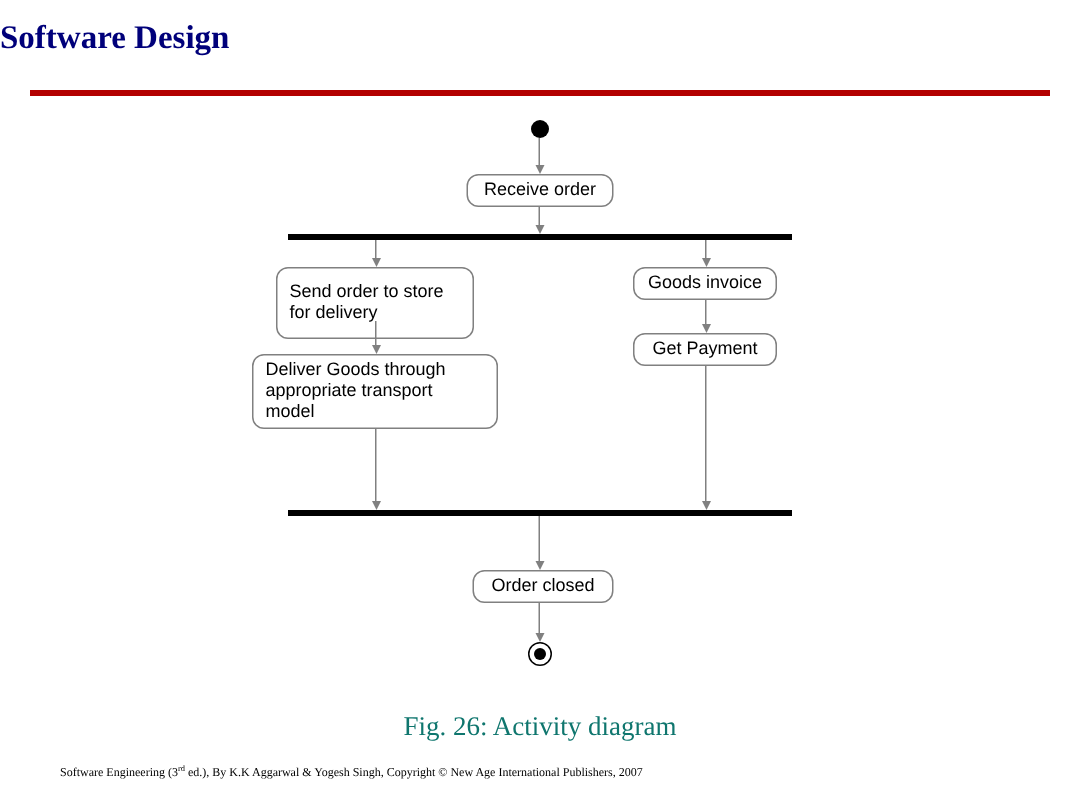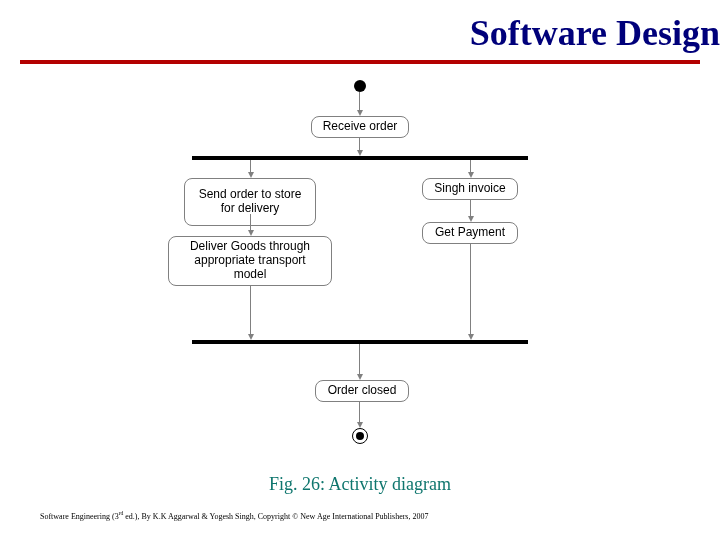--- a/index.html
+++ b/index.html
@@ -1,29 +1,29 @@
 <!DOCTYPE html>
 <html><head>
 <meta charset="utf-8">
 <style>
   html,body{margin:0;padding:0;width:720px;height:540px;background:#fff;font-family:"Times New Roman",serif;}
   .slide{position:relative;width:720px;height:540px;}
-  .title{position:absolute;top:12px;left:0;width:720px;text-align:right;
+  .title{position:absolute;top:12px;left:0;width:720px;text-align:left;
          font-family:"Comic Sans MS","Chalkboard SE",cursive;font-weight:700;
-         font-size:36px;color:#00007a;}
+         font-size:22px;color:#00007a;}
   .hr{position:absolute;top:60px;left:20px;width:680px;height:4px;background:#b30000;}
   .caption{position:absolute;top:474px;left:0;width:720px;text-align:center;
            font-size:18px;color:#0f766e;}
   .credit{position:absolute;top:510px;left:40px;font-size:8px;color:#000;}
   .credit sup{font-size:0.7em;vertical-align:super;}
   .pagenum{position:absolute;top:504px;right:32px;font-size:20px;margin-top:40px;}
   .diagram{position:absolute;top:76px;left:164px;width:392px;height:390px;}
   .box{position:absolute;border:1px solid #808080;border-radius:8px;background:#fff;
        font-family:Arial,Helvetica,sans-serif;font-size:12px;line-height:1.15;
-       text-align:center;display:flex;align-items:center;justify-content:center;
+       text-align:left;display:flex;align-items:center;justify-content:center;
        padding:2px 8px;box-sizing:border-box;}
   .fork{position:absolute;background:#000;}
   .initial{position:absolute;width:12px;height:12px;border-radius:50%;background:#000;}
   .final-outer{position:absolute;width:14px;height:14px;border:1px solid #000;border-radius:50%;
                background:#fff;display:flex;align-items:center;justify-content:center;}
   .final-inner{width:8px;height:8px;border-radius:50%;background:#000;}
   .conn{position:absolute;background:#808080;}
   .arrow-down{position:absolute;width:0;height:0;border-left:3px solid transparent;
               border-right:3px solid transparent;border-top:6px solid #808080;}
 </style>
@@ -50,21 +50,21 @@
     <div class="fork" style="left:28px;top:80px;width:336px;height:4px;"></div>
 
     <div class="conn" style="left:86px;top:84px;width:1px;height:14px;"></div>
     <div class="arrow-down" style="left:83.5px;top:96px;"></div>
 
     <div class="conn" style="left:306px;top:84px;width:1px;height:14px;"></div>
     <div class="arrow-down" style="left:303.5px;top:96px;"></div>
 
     <div class="box" style="left:20px;top:102px;width:132px;height:48px;">Send order to store for delivery</div>
 
-    <div class="box" style="left:258px;top:102px;width:96px;height:22px;">Singh invoice</div>
+    <div class="box" style="left:258px;top:102px;width:96px;height:22px;">Goods invoice</div>
 
     <div class="conn" style="left:86px;top:138px;width:1px;height:18px;"></div>
     <div class="arrow-down" style="left:83.5px;top:154px;"></div>
 
     <div class="conn" style="left:306px;top:124px;width:1px;height:18px;"></div>
     <div class="arrow-down" style="left:303.5px;top:140px;"></div>
 
     <div class="box" style="left:258px;top:146px;width:96px;height:22px;">Get Payment</div>
 
     <div class="box" style="left:4px;top:160px;width:164px;height:50px;">Deliver Goods through appropriate transport model</div>

